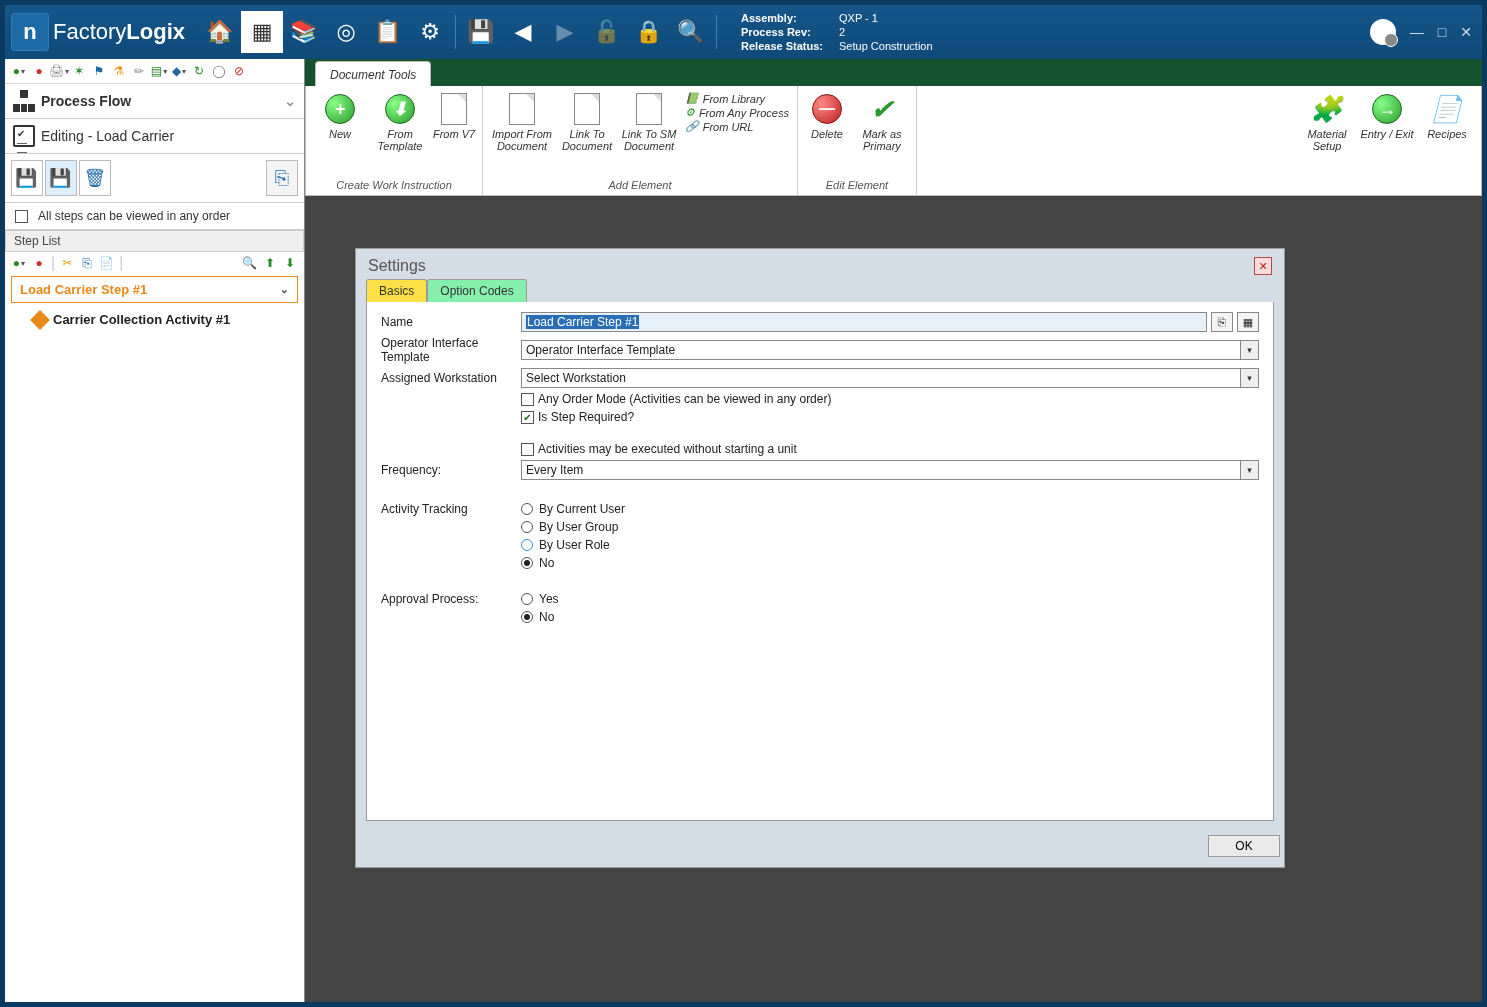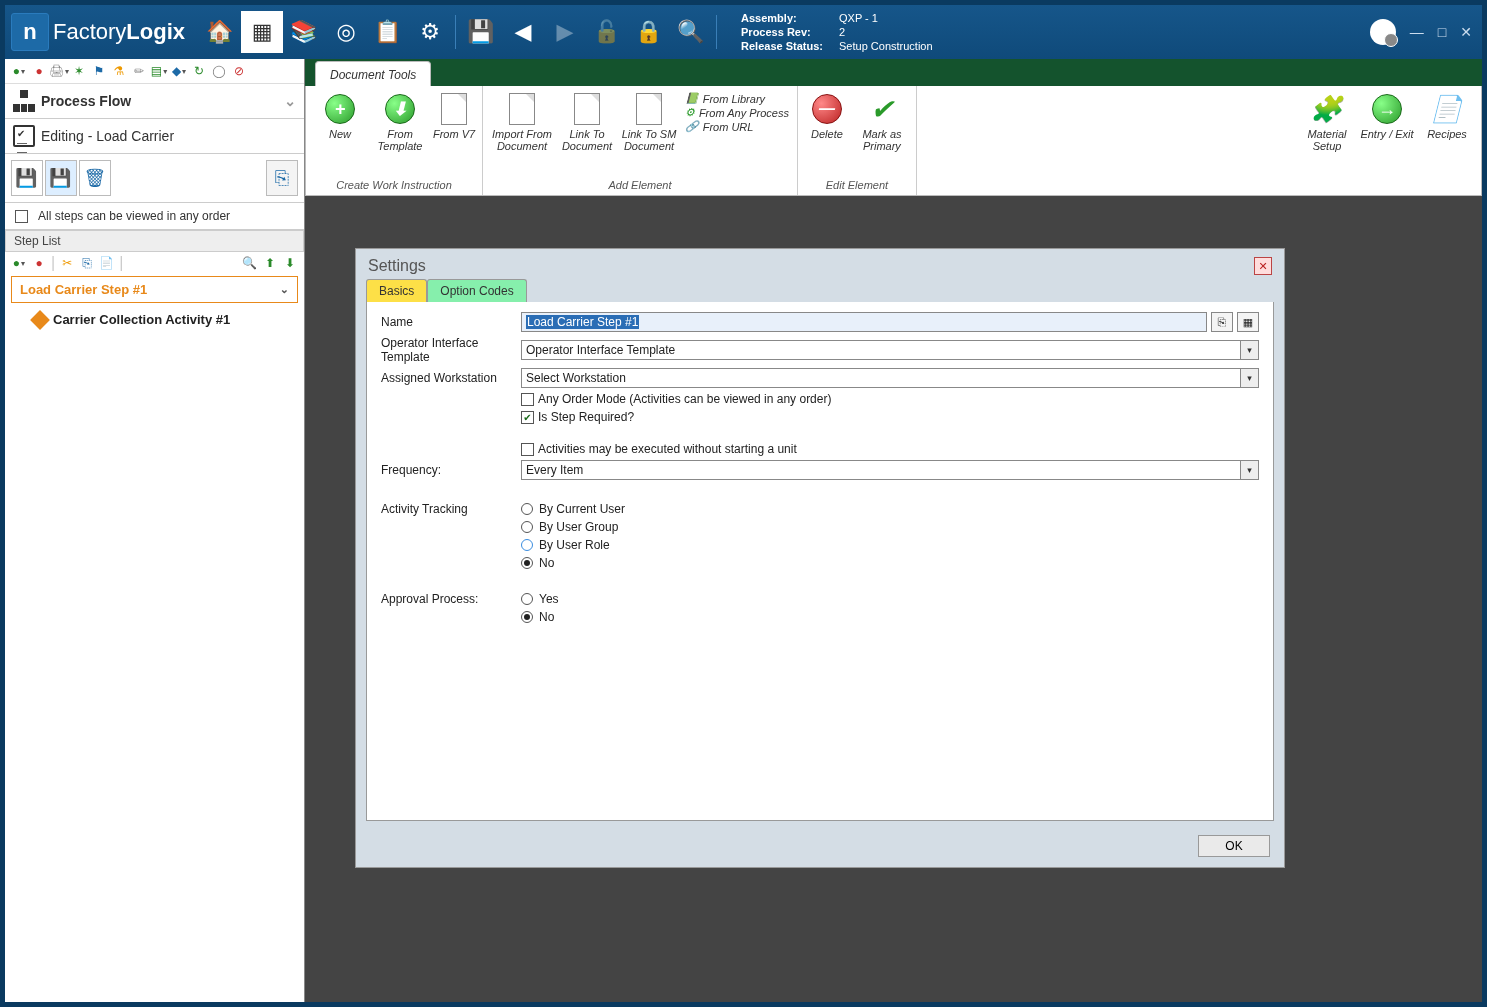--- a/index.html
+++ b/index.html
@@ -83,21 +83,21 @@
   .frow .lbl { width:140px; }
   .txt { flex:1; border:1px solid #888; padding:2px 4px; font-size:12px; background:#fff;}
   .txt.sel-hl{ background:#e8f0fa; }
   .txt.sel-hl span{ background:#2a6db5; color:#fff; padding:0 1px;}
   .dd { width:18px;height:20px;border:1px solid #888;border-left:none;background:#eee;display:flex;align-items:center;justify-content:center;font-size:9px;color:#333;}
   .icbtn{width:22px;height:20px;border:1px solid #888;margin-left:4px;background:#f4f4f4;display:flex;align-items:center;justify-content:center;font-size:11px;}
   .chk{width:13px;height:13px;border:1px solid #555;display:inline-flex;align-items:center;justify-content:center;font-size:10px;color:#1a6a1a;margin-right:4px;flex-shrink:0;}
   .rdo{width:12px;height:12px;border:1px solid #555;border-radius:50%;display:inline-flex;align-items:center;justify-content:center;margin-right:6px;flex-shrink:0;}
   .rdo.on::after{content:"";width:6px;height:6px;background:#222;border-radius:50%;}
   .rdo.hover{border-color:#3a8de0;}
-  .dlg-footer{padding:6px 14px 10px; display:flex; justify-content:flex-end;}
+  .dlg-footer{padding:6px 4px 10px; display:flex; justify-content:flex-end;}
   .dlg-footer button{width:72px;padding:3px 0;background:#eaeaea;border:1px solid #999;font-size:12px;}
 </style>
 </head>
 <body>
 
 <div class="window">
 
   <div class="titlebar">
     <div class="logo-box">n</div>
     <div class="logo-text"><span>Factory</span><span class="bold">Logix</span></div>

